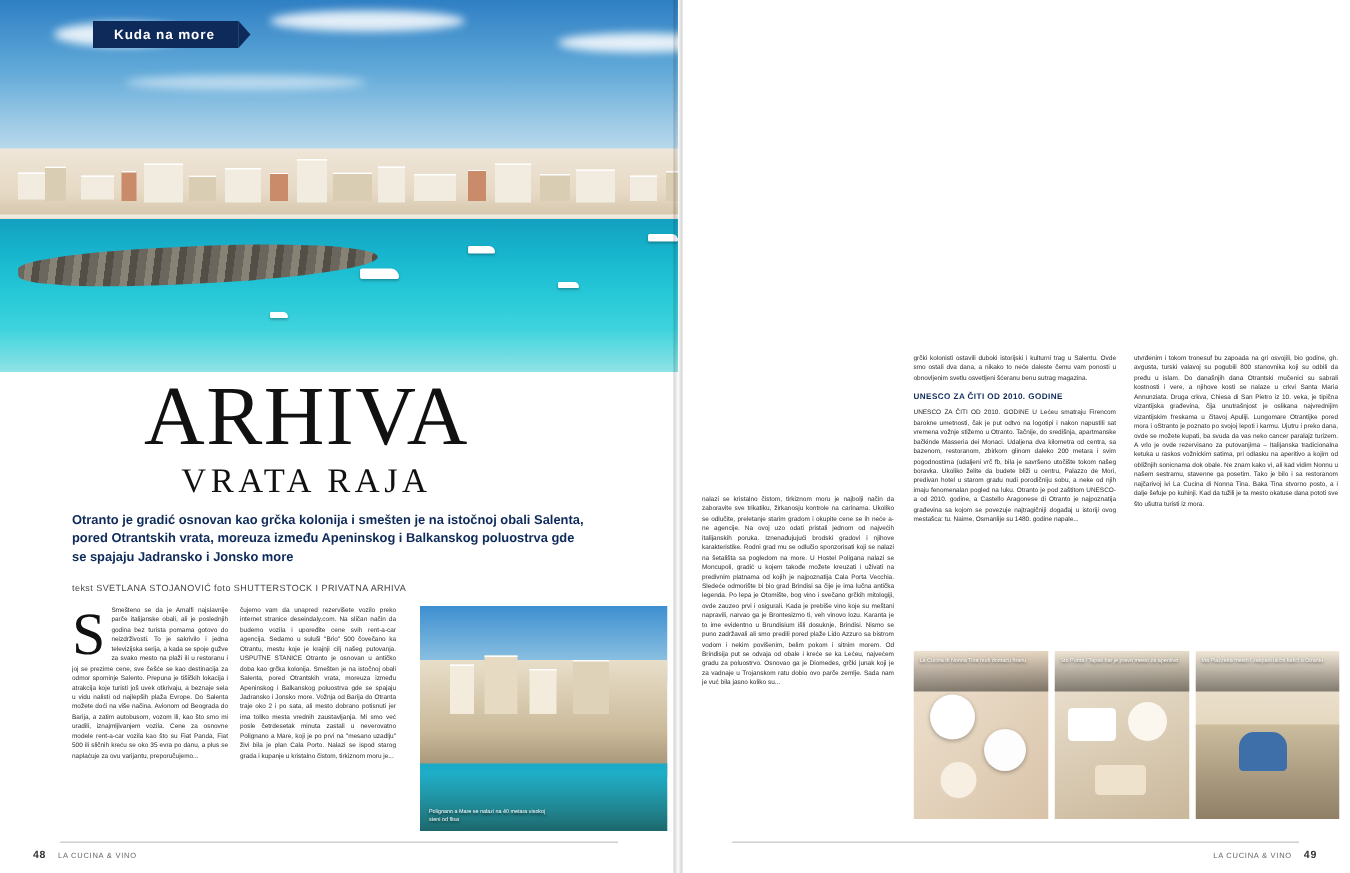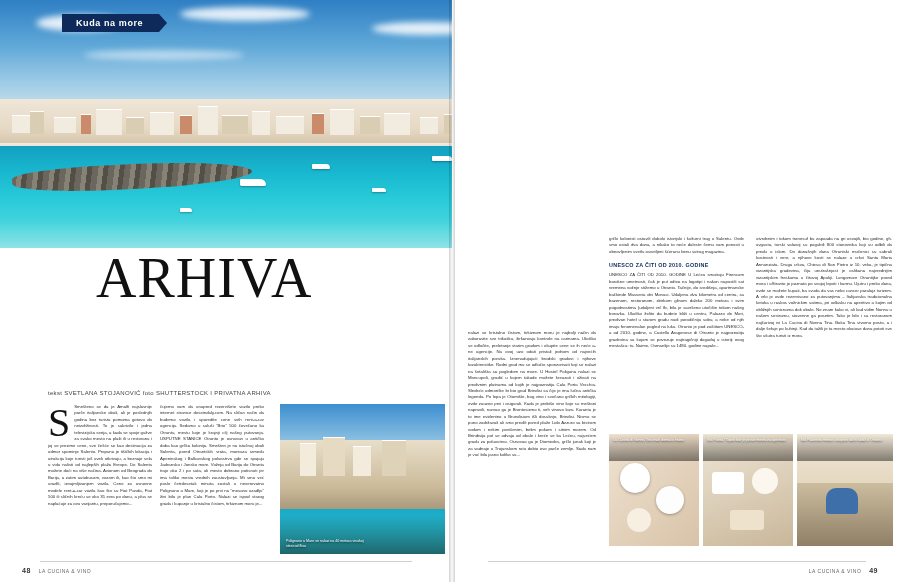--- a/index.html
+++ b/index.html
@@ -210,22 +210,24 @@
       <div class="boat" style="left:52%;top:66%;width:18px;height:5px;"></div>
       <div class="boat" style="left:62%;top:76%;width:14px;height:4px;"></div>
       <div class="boat" style="left:72%;top:63%;width:20px;height:5px;"></div>
       <div class="boat" style="left:30%;top:84%;width:12px;height:4px;"></div>
     </div>
 
     <div class="kuda-bar">Kuda na more</div>
 
     <div class="title-wrap">
       <div class="title-main">ARHIVA</div>
-    </div>
-
+      <div class="title-sub">VRATA RAJA</div>
+    </div>
+
+    <div class="standfirst">Otranto je gradić osnovan kao grčka kolonija i smešten je na istočnoj obali Salenta, pored Otrantskih vrata, moreuza između Apeninskog i Balkanskog poluostrva gde se spajaju Jadransko i Jonsko more</div>
     <div class="byline">tekst SVETLANA STOJANOVIĆ foto SHUTTERSTOCK I PRIVATNA ARHIVA</div>
 
     <div class="col" id="lcol1">
       <span class="dropcap">S</span><span>Smešteno se da je Amalfi najslavnije parče italijanske obali, ali je poslednjih godina bez turista pomama gotovo do neizdrživosti. To je sakrivilo i jedna televizijska serija, a kada se spoje gužve za svako mesto na plaži ili u restoranu i joj se prezime cene, sve češće se kao destinacija za odmor spominje Salento. Prepuna je tišičkih lokacija i atrakcija koje turisti još uvek otkrivaju, a beznaje sela u vidu nalisti od najlepših plaža Evrope.
 
 Do Salenta možete doći na više načina. Avionom od Beograda do Barija, a zatim autobusom, vozom ili, kao što smo mi uradili, iznajmljivanjem vozila. Cene za osnovne modele rent-a-car vozila kao što su Fiat Panda, Fiat 500 ili sličnih kreću se oko 35 evra po danu, a plus se naplaćuje za ovu varijantu, preporučujemo...</span>
     </div>
     <div class="col" id="lcol2">čujemo vam da unapred rezervišete vozilo preko internet stranice deseindaly.com. Na sličan način da budemo vozila i upoređite cene svih rent-a-car agencija.
 
 Sedamo u suluši "Brio" 500 čovečano ka Otrantu, mestu koje je krajnji cilj našeg putovanja.

